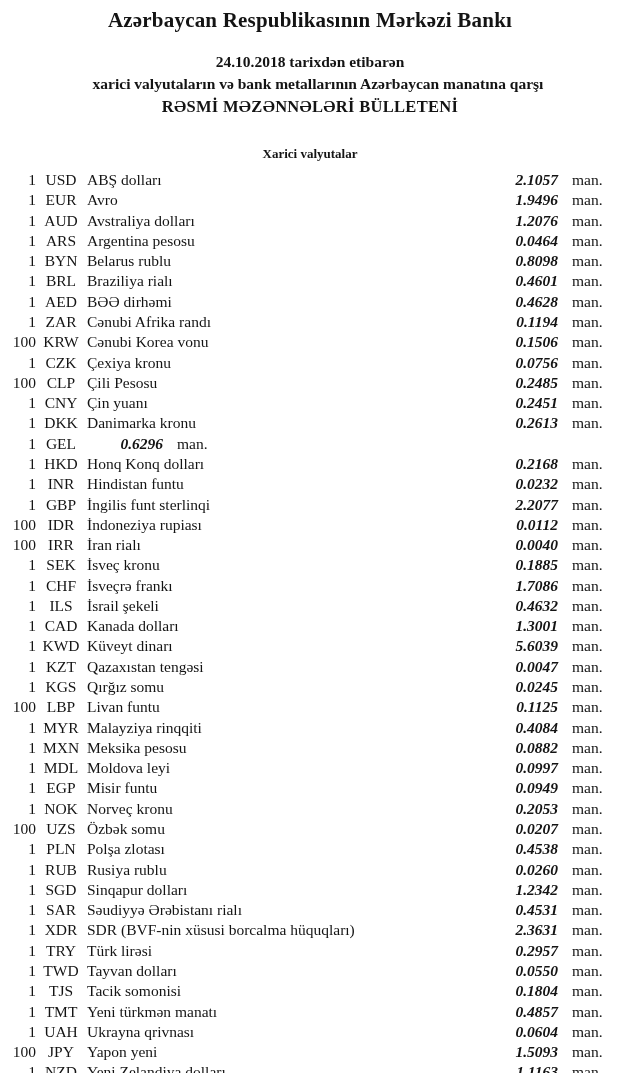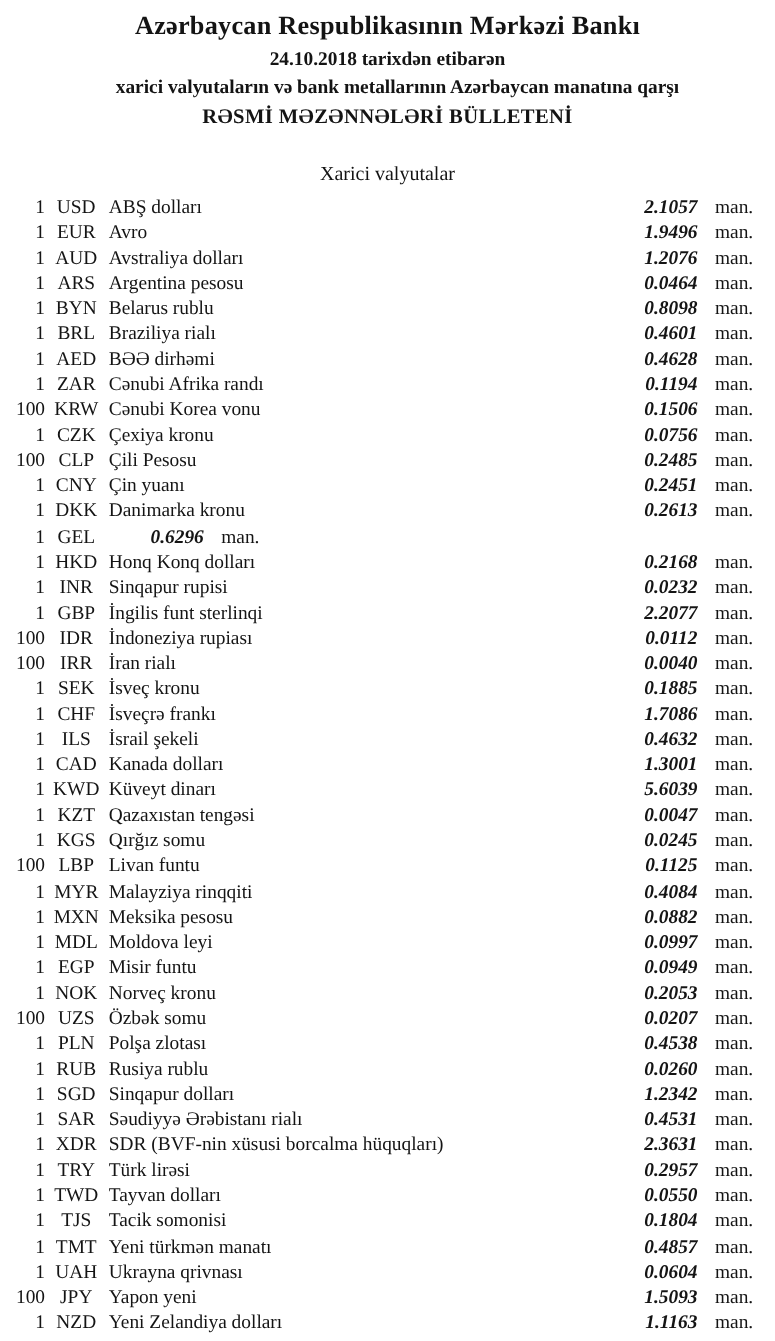--- a/index.html
+++ b/index.html
@@ -25,38 +25,38 @@
   .bank-title {
     font-size: 21px;
     font-weight: bold;
     line-height: 26px;
     letter-spacing: 0.2px;
   }
   .date-line {
     font-size: 15.5px;
     font-weight: bold;
     line-height: 22px;
-    margin-top: 4px;
+    margin-top: 18px;
   }
   .subtitle {
     font-size: 15.5px;
     font-weight: bold;
     line-height: 22px;
     padding-left: 16px;
   }
   .bulletin-title {
     font-size: 16.5px;
     font-weight: bold;
     line-height: 23px;
     letter-spacing: 0.3px;
   }
   .section-title {
     text-align: center;
-    font-size: 16px;
-    font-weight: normal;
+    font-size: 13px;
+    font-weight: bold;
     line-height: 20px;
     margin-top: 26px;
   }
   .currency-table {
     margin-top: 6px;
   }
   .row {
     display: flex;
     align-items: baseline;
     height: 20.29px;
@@ -225,21 +225,21 @@
     <span class="qty">1</span>
     <span class="code">HKD</span>
     <span class="name">Honq Konq dolları</span>
     <span class="rate">0.2168</span>
     <span class="unit">man.</span>
   </div>
 
   <div class="row">
     <span class="qty">1</span>
     <span class="code">INR</span>
-    <span class="name">Sinqapur rupisi</span>
+    <span class="name">Hindistan funtu</span>
     <span class="rate">0.0232</span>
     <span class="unit">man.</span>
   </div>
 
   <div class="row">
     <span class="qty">1</span>
     <span class="code">GBP</span>
     <span class="name">İngilis funt sterlinqi</span>
     <span class="rate">2.2077</span>
     <span class="unit">man.</span>

